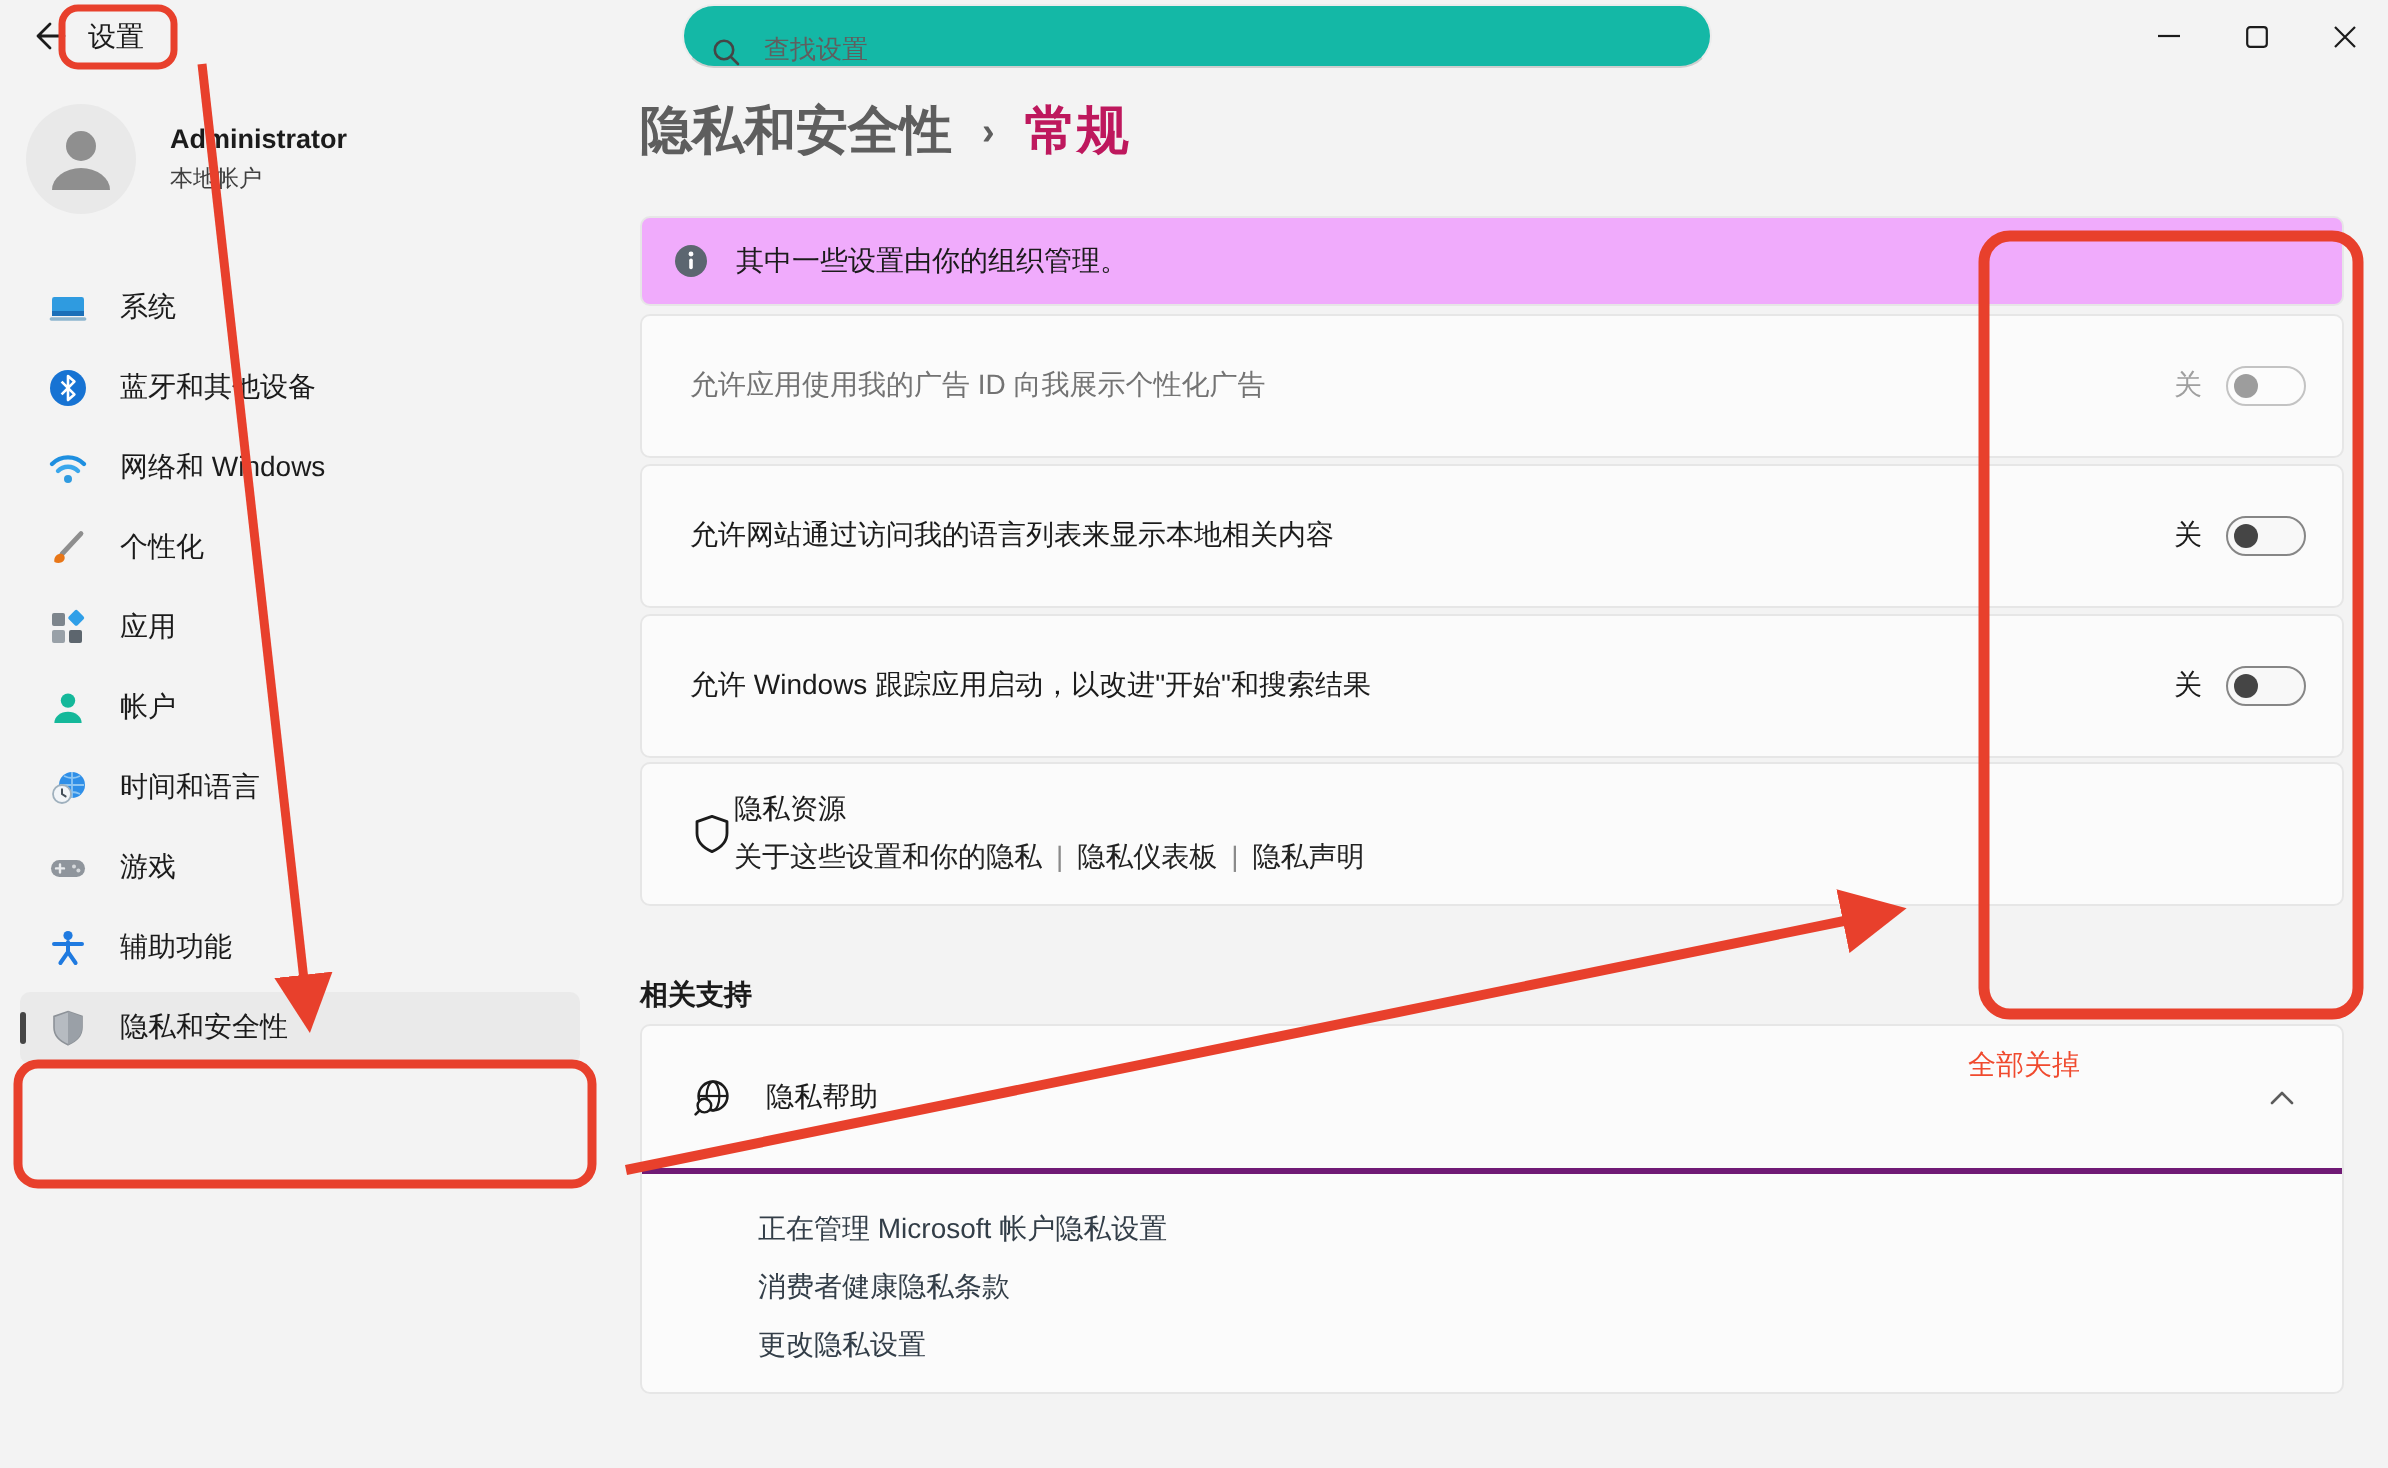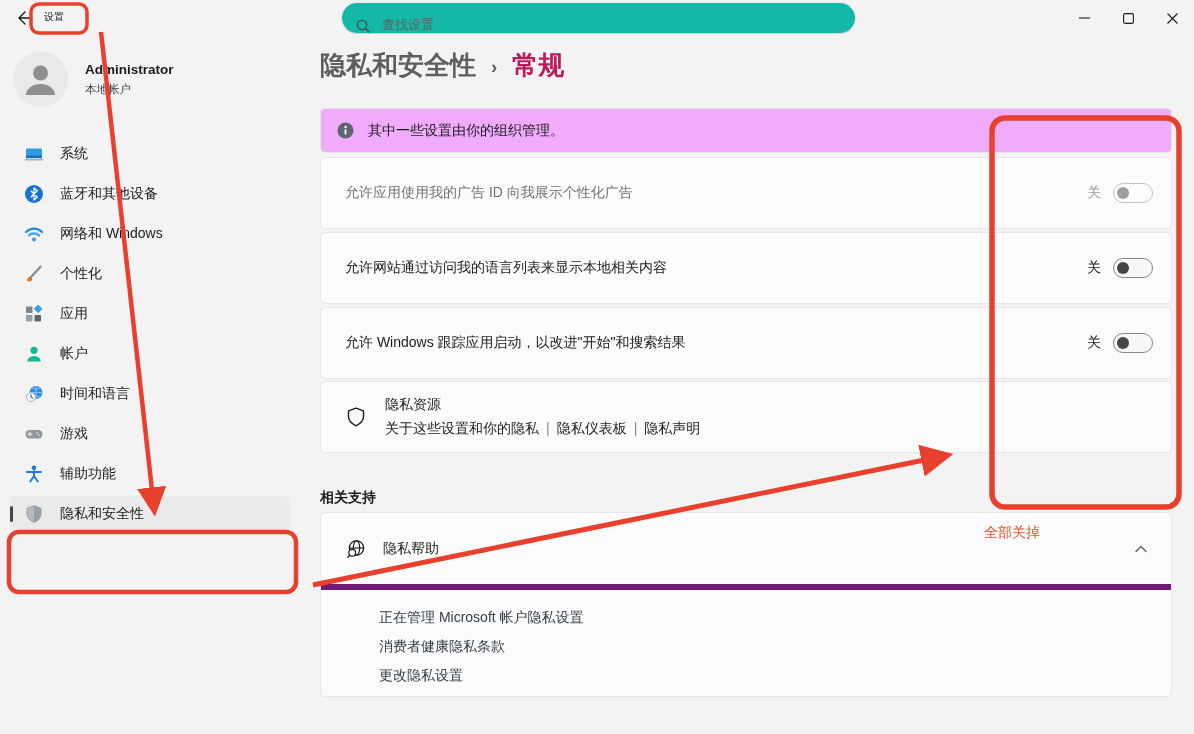--- a/index.html
+++ b/index.html
@@ -5,21 +5,21 @@
   html,body{margin:0;padding:0;}
   body{
     width:1194px;height:734px;position:relative;overflow:hidden;
     background:#f3f3f3;
     font-family:"Liberation Sans","DejaVu Sans",sans-serif;
     color:#1b1b1b;
     -webkit-font-smoothing:antialiased;
   }
   
   .back-btn{position:absolute;left:8px;top:4px;width:34px;height:28px;display:flex;align-items:center;justify-content:center;border-radius:5px;}
-  .app-title{position:absolute;left:44px;top:10px;font-size:10px;color:#1b1b1b;}
+  .app-title{position:absolute;left:44px;top:10px;font-size:14px;color:#1b1b1b;}
   .search-box{position:absolute;left:341px;top:2px;width:515px;height:32px;background:#14b8a6;
     border:1px solid #ececec;border-bottom-color:#cfcfcf;border-radius:17px;box-sizing:border-box;
     display:flex;align-items:flex-end;padding:0 14px;gap:10px;}
   .search-box input{border:none;outline:none;background:transparent;font-size:13px;flex:1;
     font-family:"Liberation Sans","DejaVu Sans",sans-serif;color:#1b1b1b;}
   .search-box input::placeholder{color:#5f5f5f;opacity:1;}
   .win-btn{position:absolute;top:0;width:44px;height:36px;display:flex;align-items:center;justify-content:center;}
   .win-btn.min{right:88px;} .win-btn.max{right:44px;} .win-btn.close{right:0;}
 
   
@@ -46,29 +46,29 @@
   .srow .lbl{flex:1;font-size:14px;}
   .srow.disabled .lbl{color:#737373;}
   .tgl-wrap{display:flex;align-items:center;gap:12px;}
   .tgl-state{font-size:14px;}
   .srow.disabled .tgl-state{color:#9f9f9f;}
   .toggle{width:40px;height:20px;border-radius:10px;border:1px solid #868686;background:#f8f8f8;position:relative;box-sizing:border-box;}
   .toggle .knob{position:absolute;left:3px;top:3px;width:12px;height:12px;border-radius:50%;background:#454545;}
   .srow.disabled .toggle{border-color:#c3c3c3;background:#fcfcfc;}
   .srow.disabled .toggle .knob{background:#9d9d9d;}
 
-  .res-row{top:381px;height:72px;display:flex;align-items:center;padding:0 24px;gap:18px;}
+  .res-row{top:381px;height:72px;display:flex;align-items:center;padding:0 24px;gap:0;}
   .res-text .res-title{font-size:14px;margin-bottom:6px;}
   .res-links{font-size:14px;color:#222;}
   .res-links .sep{color:#8a8a8a;margin:0 7px;}
 
   .section-heading{position:absolute;left:320px;top:489px;font-size:14px;font-weight:600;}
 
   .support-card{top:512px;height:185px;}
-  .support-head{height:71px;display:flex;align-items:center;padding:0 24px;gap:16px;border-bottom:6px solid #701a75;}
+  .support-head{height:71px;display:flex;align-items:center;padding:0 24px;gap:16px;border-bottom:3px solid #701a75;}
   .support-head .t{flex:1;font-size:14px;}
   .support-links{padding:13px 0 0 58px;}
   .support-links .slink{font-size:14px;color:#333e48;line-height:29px;}
 
   
   .overlay{position:absolute;left:0;top:0;width:1194px;height:734px;z-index:50;pointer-events:none;}
   .note{position:absolute;left:984px;top:524px;z-index:51;font-size:14px;color:#f04a2e;font-weight:500;pointer-events:none;}
 </style>
 </head>
 <body>

